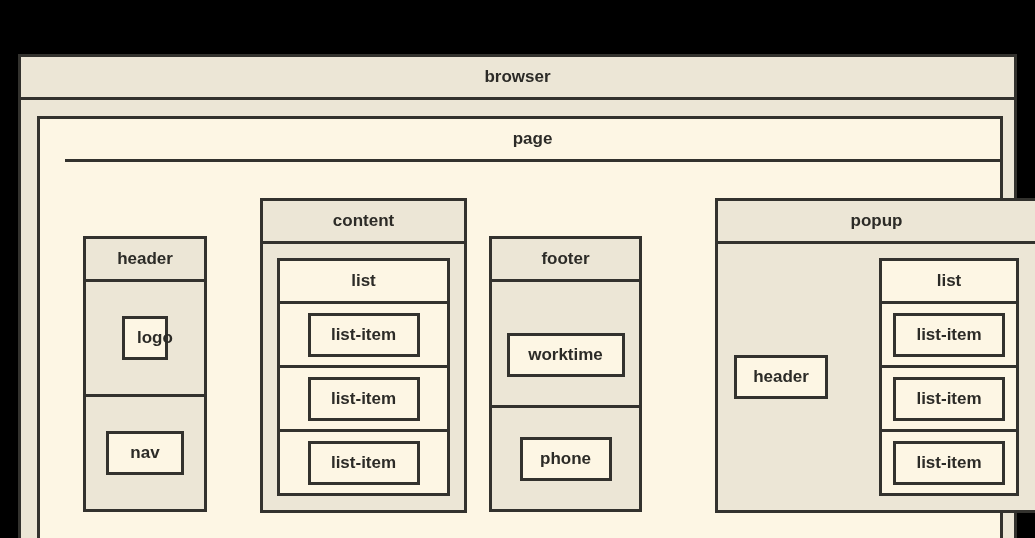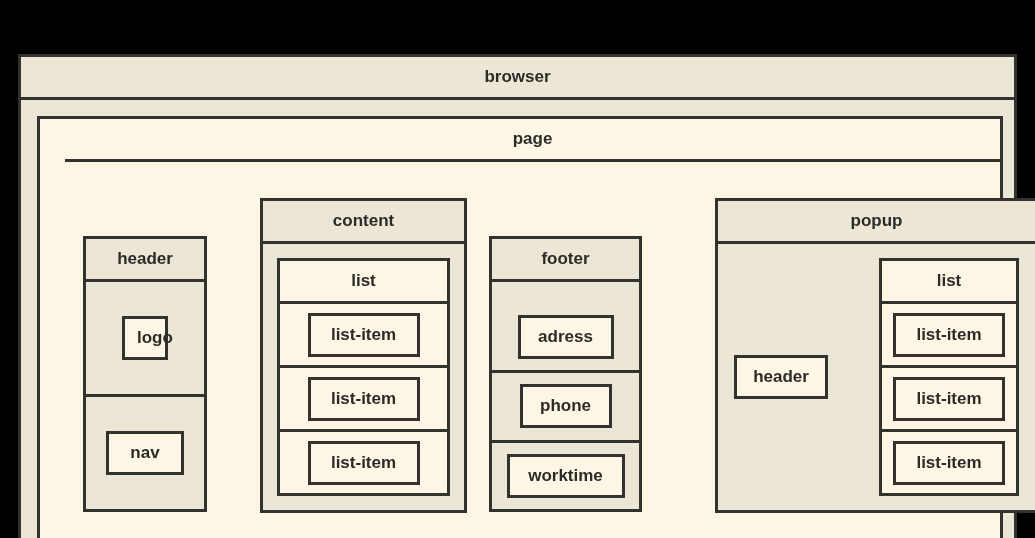--- a/index.html
+++ b/index.html
@@ -175,27 +175,24 @@
                   </div>
                 </div>
 
               </div>
             </div>
 
             <div class="box shade-dark" id="footer-box">
               <div class="box-title title-dark">footer</div>
               <div class="box-body body-dark">
                 <div class="row">
-                  <div class="leaf leaf-w-adress">adress</div>
+                  <div class="leaf leaf-w-worktime">worktime</div>
                 </div>
                 <div class="row">
                   <div class="leaf leaf-w-phone">phone</div>
-                </div>
-                <div class="row">
-                  <div class="leaf leaf-w-worktime">worktime</div>
                 </div>
               </div>
             </div>
 
             <div class="box shade-dark" id="popup-box">
               <div class="box-title title-dark">popup</div>
               <div class="box-body body-dark">
                 <div id="popup-body-inner">
 
                   <div class="leaf" id="popup-header-leaf">header</div>

